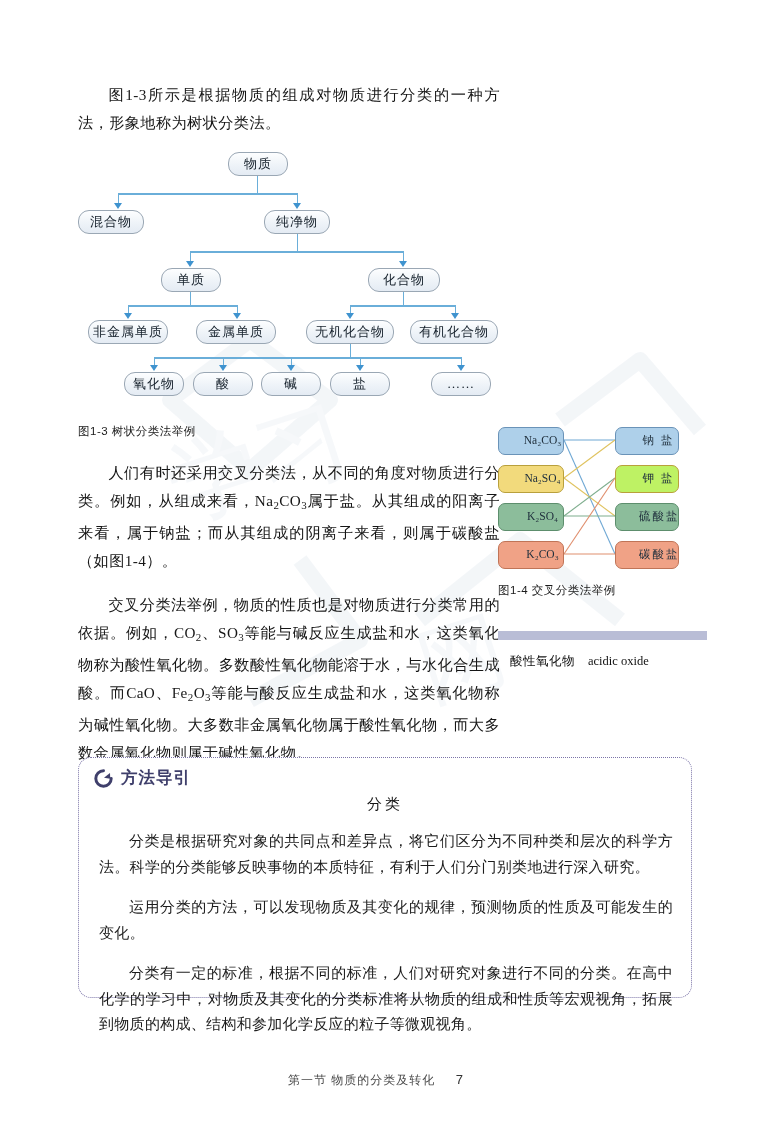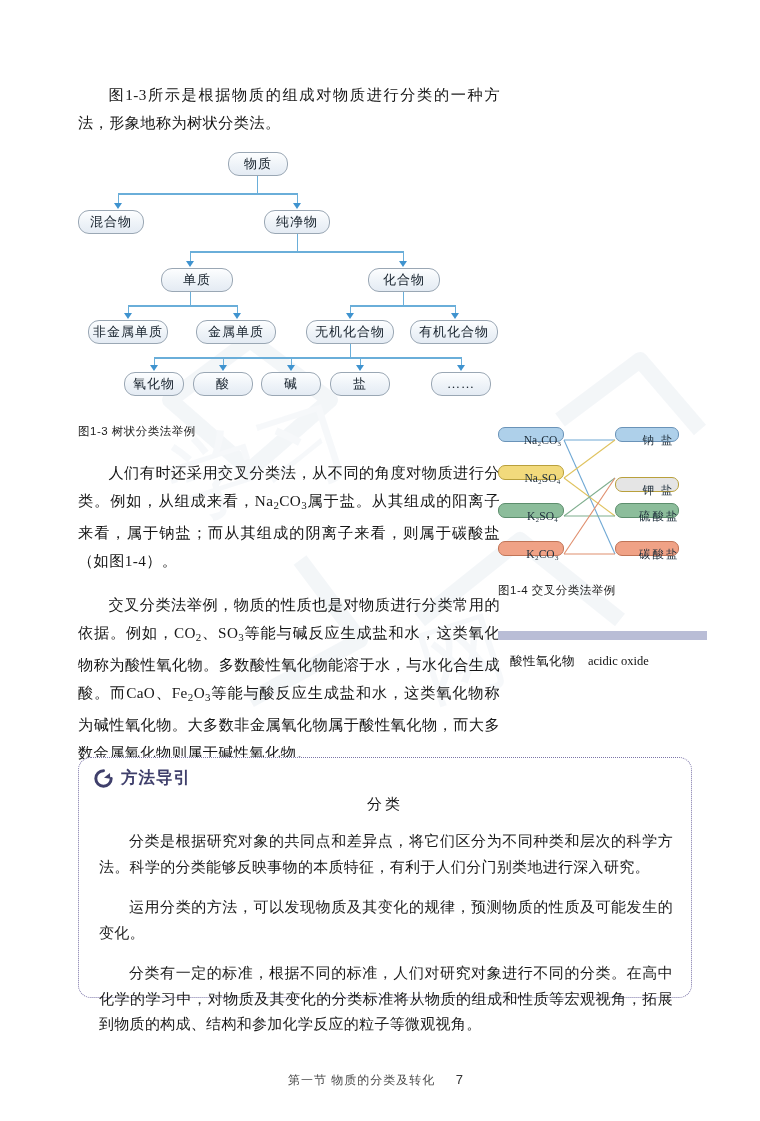--- a/index.html
+++ b/index.html
@@ -65,21 +65,21 @@
   }
   .figcap{
     font-size:11.5px;letter-spacing:.5px;color:#1b1b1b;
     margin:10px 0 0 0;font-family:"Liberation Sans","DejaVu Sans",sans-serif;
   }
 
   
   .cross{position:relative;width:214px;height:140px;}
   .cbox{
     position:absolute;box-sizing:border-box;
-    width:66px;height:15px;border-radius:7px;
+    width:66px;height:28px;border-radius:7px;
     font-size:11.5px;line-height:24px;text-align:center;
     color:#20303d;border:1px solid rgba(90,90,90,.55);
     z-index:2;white-space:nowrap;padding-left:23px;
   }
   .cbox.right{width:64px;letter-spacing:2px;}
   .cross svg{position:absolute;left:0;top:0;z-index:1;}
 
   
   .vocab{margin-top:33px;width:209px;}
   .vocab-bar{height:9px;background:#b9bdd6;}
@@ -161,21 +161,21 @@
       <div class="node" style="left:0;top:58px;width:66px;">混合物</div>
       <div class="node" style="left:186px;top:58px;width:66px;">纯净物</div>
 
       <div class="seg v" style="left:219px;top:82px;height:18px;"></div>
       <div class="seg h" style="left:112px;top:99px;width:214px;"></div>
       <div class="seg v" style="left:112px;top:99px;height:12px;"></div>
       <div class="seg v" style="left:325px;top:99px;height:12px;"></div>
       <div class="arrow" style="left:108px;top:109px;"></div>
       <div class="arrow" style="left:321px;top:109px;"></div>
 
-      <div class="node" style="left:83px;top:116px;width:72px;">单质</div>
+      <div class="node" style="left:83px;top:116px;width:60px;">单质</div>
       <div class="node" style="left:290px;top:116px;width:72px;">化合物</div>
 
       <div class="seg v" style="left:112px;top:140px;height:14px;"></div>
       <div class="seg h" style="left:50px;top:153px;width:110px;"></div>
       <div class="seg v" style="left:50px;top:153px;height:10px;"></div>
       <div class="seg v" style="left:159px;top:153px;height:10px;"></div>
       <div class="arrow" style="left:46px;top:161px;"></div>
       <div class="arrow" style="left:155px;top:161px;"></div>
 
       <div class="seg v" style="left:325px;top:140px;height:14px;"></div>
@@ -240,21 +240,21 @@
             <line x1="66" y1="129" x2="117" y2="129" stroke="#e08f6e"></line>
           </g>
       </svg>
 
       <div class="cbox" id="L0" style="left: 0px; top: 2px; background: rgb(174, 208, 234); border-color: rgb(106, 147, 184);">Na₂CO₃</div>
       <div class="cbox" id="L1" style="left: 0px; top: 40px; background: rgb(242, 218, 124); border-color: rgb(185, 160, 60);">Na₂SO₄</div>
       <div class="cbox" id="L2" style="left: 0px; top: 78px; background: rgb(140, 189, 155); border-color: rgb(93, 142, 109);">K₂SO₄</div>
       <div class="cbox" id="L3" style="left: 0px; top: 116px; background: rgb(240, 162, 134); border-color: rgb(192, 116, 87);">K₂CO₃</div>
 
       <div class="cbox right" id="R0" style="left: 117px; top: 2px; background: rgb(174, 208, 234); border-color: rgb(106, 147, 184);">钠 盐</div>
-      <div class="cbox right" id="R1" style="left: 117px; top: 52px; background: #e5e5e5; border-color: rgb(185, 160, 60);">钾 盐</div>
+      <div class="cbox right" id="R1" style="left: 117px; top: 40px; background: #bef264; border-color: rgb(185, 160, 60);">钾 盐</div>
       <div class="cbox right" id="R2" style="left: 117px; top: 78px; background: rgb(140, 189, 155); border-color: rgb(93, 142, 109);">硫酸盐</div>
       <div class="cbox right" id="R3" style="left: 117px; top: 116px; background: rgb(240, 162, 134); border-color: rgb(192, 116, 87);">碳酸盐</div>
     </div>
 
     <p class="figcap" style="margin-top:18px;">图1-4  交叉分类法举例</p>
 
     <div class="vocab">
       <div class="vocab-bar"></div>
       <div class="vocab-body">
         <div class="vocab-row">

